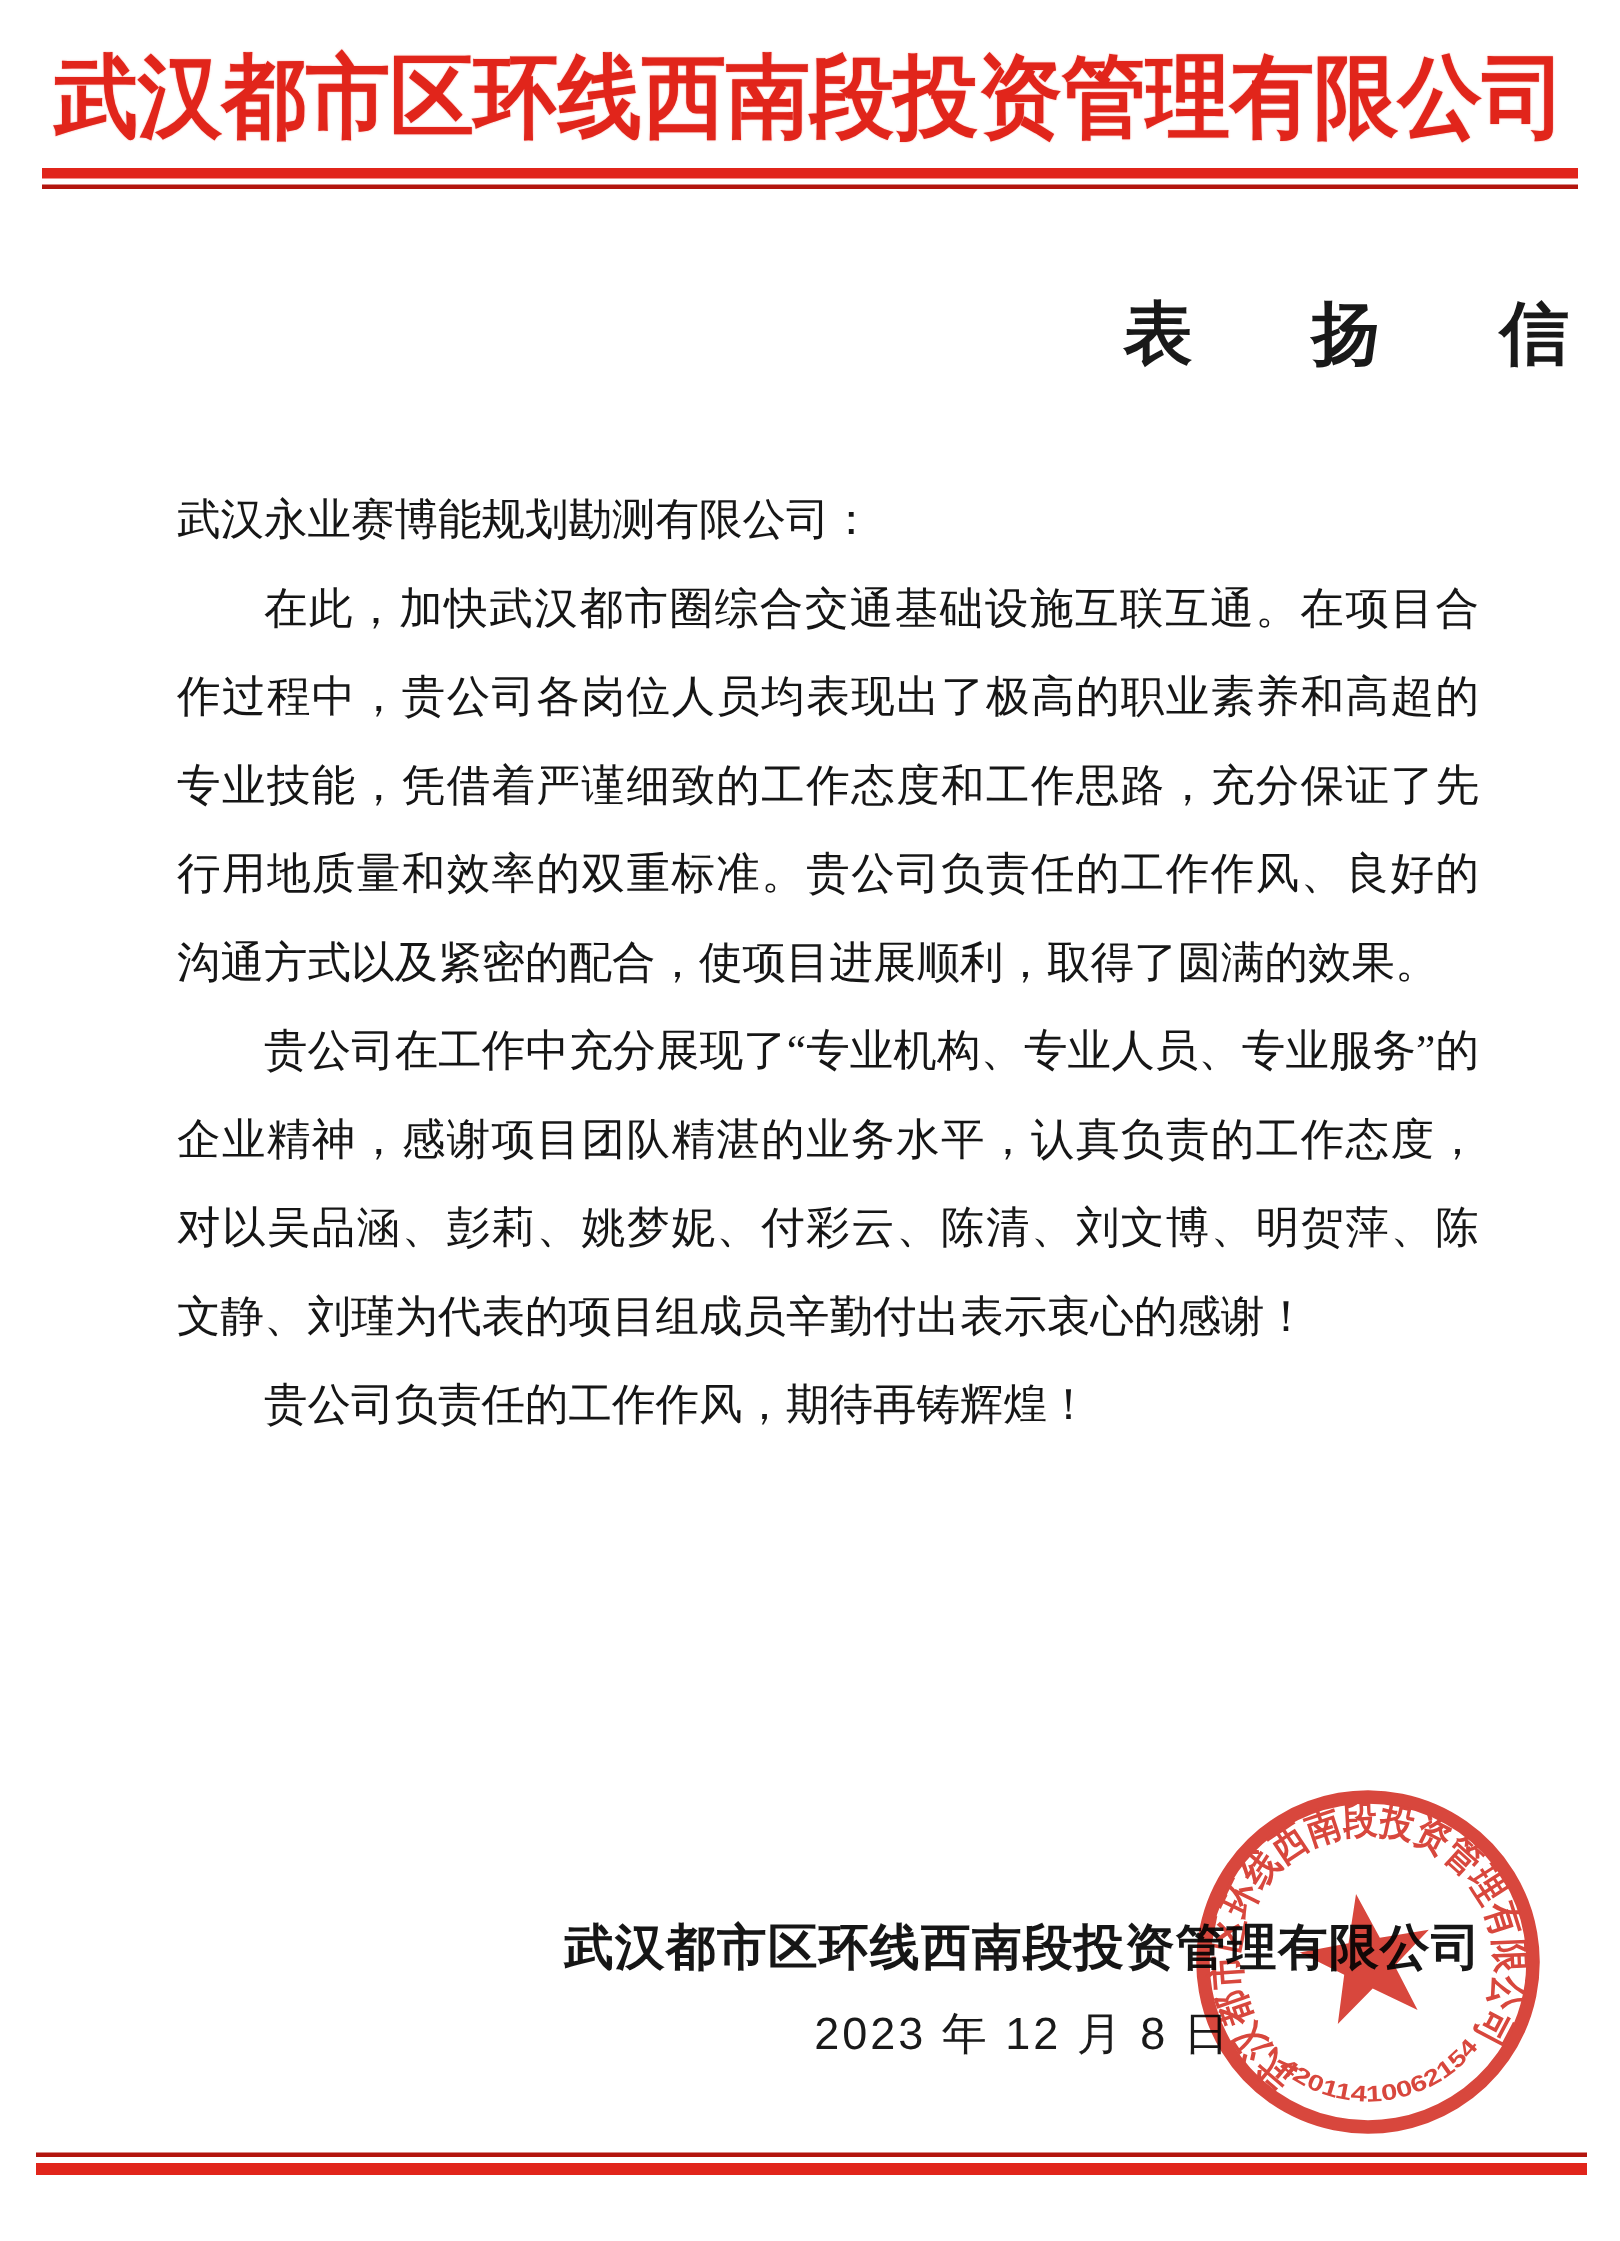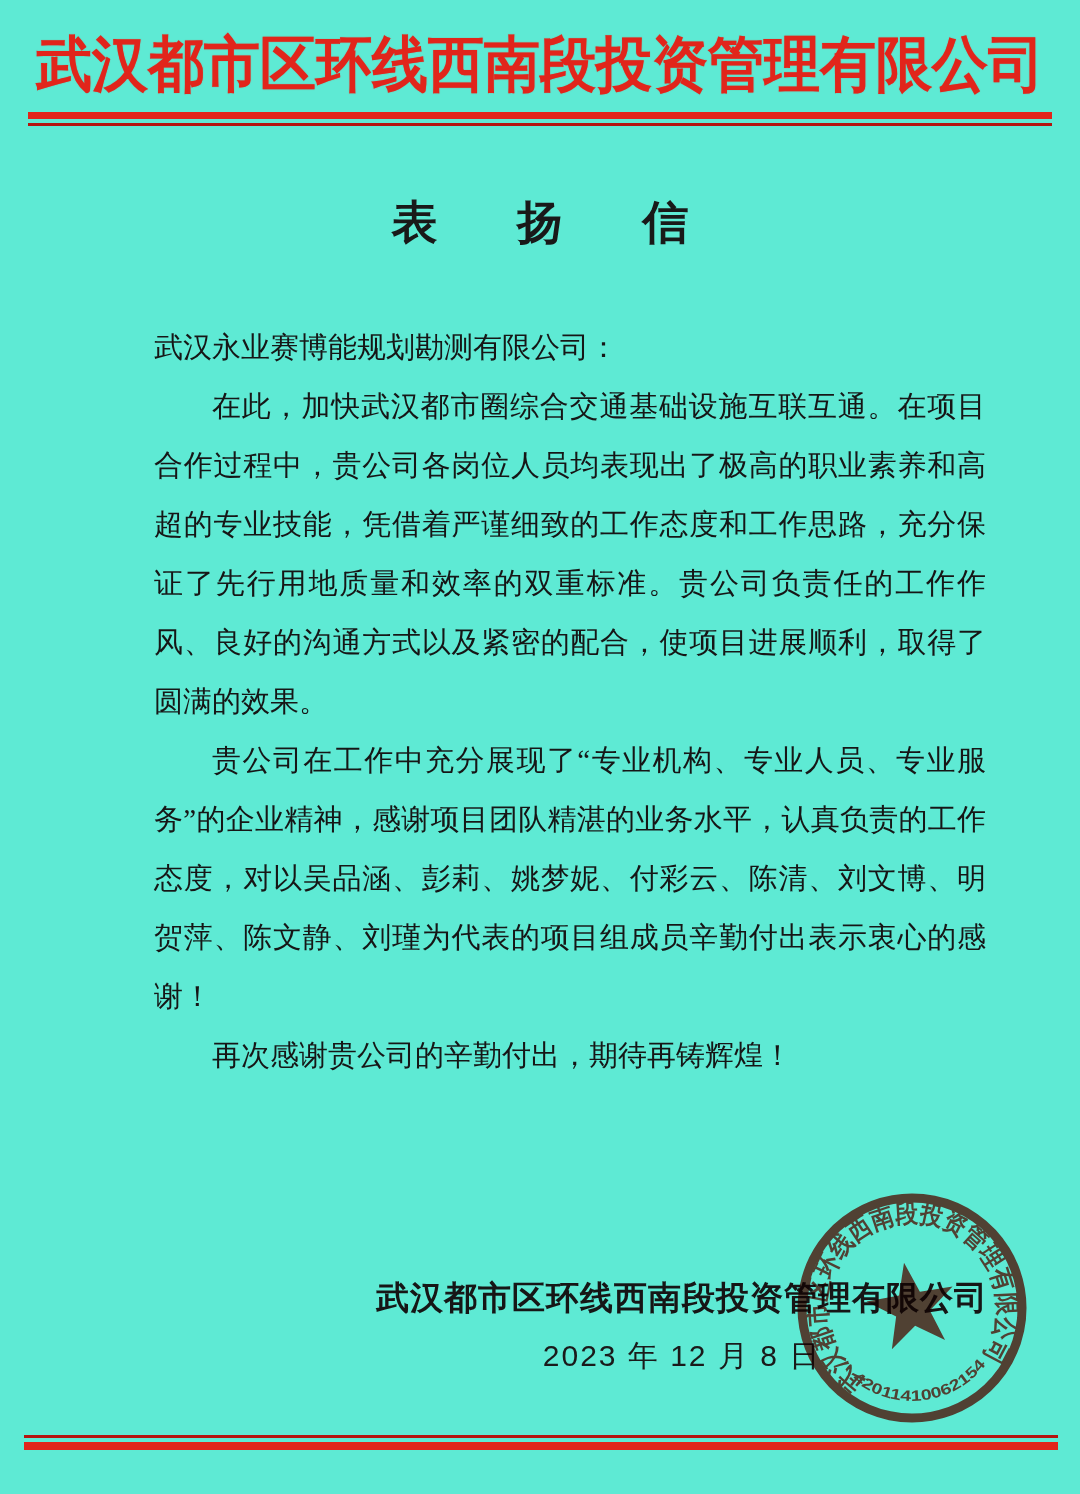--- a/index.html
+++ b/index.html
@@ -1,21 +1,21 @@
 <!DOCTYPE html>
 <html><head>
 <meta charset="utf-8">
 <style>
   * { margin: 0; padding: 0; box-sizing: border-box; }
   html, body { background: #8a8a8a; }
   .page {
     position: relative;
     width: 1080px;
     height: 1494px;
-    background: #5eead4;
+    background: #ffffff;
     overflow: hidden;
     font-family: "Liberation Serif", "DejaVu Serif", serif;
   }
 
   
   .letterhead-name {
     position: absolute;
     top: 28px; left: 30px; right: 30px;
     text-align: center;
     font-size: 56px;
@@ -31,39 +31,39 @@
     top: 112px; left: 28px; width: 1024px;
   }
   .letterhead-rule .thick { height: 7px; background: #e1251b; }
   .letterhead-rule .gap   { height: 4px; }
   .letterhead-rule .thin  { height: 3px; background: #b3150e; }
 
   
   .letter-title {
     position: absolute;
     top: 192px; left: 0; right: 0;
-    text-align: center;
+    text-align: right;
     font-size: 46px;
     font-weight: 700;
     color: #191919;
     letter-spacing: 34px;
     text-indent: 34px;
   }
 
   
   .letter-body {
     position: absolute;
     top: 318px; left: 118px; width: 868px;
     font-size: 29px;
     line-height: 59px;
     color: #161616;
     font-weight: 500;
     text-align: justify;
   }
-  .letter-body p { text-indent: 2em; margin-left: 36px; }
+  .letter-body p { text-indent: 2em; }
   .letter-body p.salutation { text-indent: 0; }
 
   
   .signature-block {
     position: absolute;
     top: 1276px; right: 92px;
     text-align: center;
   }
   .signature-company {
     font-size: 33px;
@@ -114,21 +114,21 @@
       <div class="thin"></div>
     </div>
   </header>
 
   <h2 class="letter-title">表 扬 信</h2>
 
   <main class="letter-body">
     <p class="salutation">武汉永业赛博能规划勘测有限公司：</p>
     <p>在此，加快武汉都市圈综合交通基础设施互联互通。在项目合作过程中，贵公司各岗位人员均表现出了极高的职业素养和高超的专业技能，凭借着严谨细致的工作态度和工作思路，充分保证了先行用地质量和效率的双重标准。贵公司负责任的工作作风、良好的沟通方式以及紧密的配合，使项目进展顺利，取得了圆满的效果。</p>
     <p>贵公司在工作中充分展现了“专业机构、专业人员、专业服务”的企业精神，感谢项目团队精湛的业务水平，认真负责的工作态度，对以吴品涵、彭莉、姚梦妮、付彩云、陈清、刘文博、明贺萍、陈文静、刘瑾为代表的项目组成员辛勤付出表示衷心的感谢！</p>
-    <p>再次感谢贵公司的辛勤付出，期待再铸辉煌！</p>
+    <p>贵公司负责任的工作作风，期待再铸辉煌！</p>
   </main>
 
   <div class="signature-block">
     <div class="signature-company">武汉都市区环线西南段投资管理有限公司</div>
     <div class="signature-date">2023 年 12 月 8 日</div>
   </div>
 
   <svg class="seal" viewBox="0 0 240 240" xmlns="http://www.w3.org/2000/svg" aria-hidden="true">
     <circle cx="120" cy="120" r="110" fill="none" stroke="#d5372c" stroke-width="9"></circle>
     <path id="sealTopArc" d="M 61.3 182.9 A 86 86 0 1 1 178.7 182.9" fill="none"></path>

